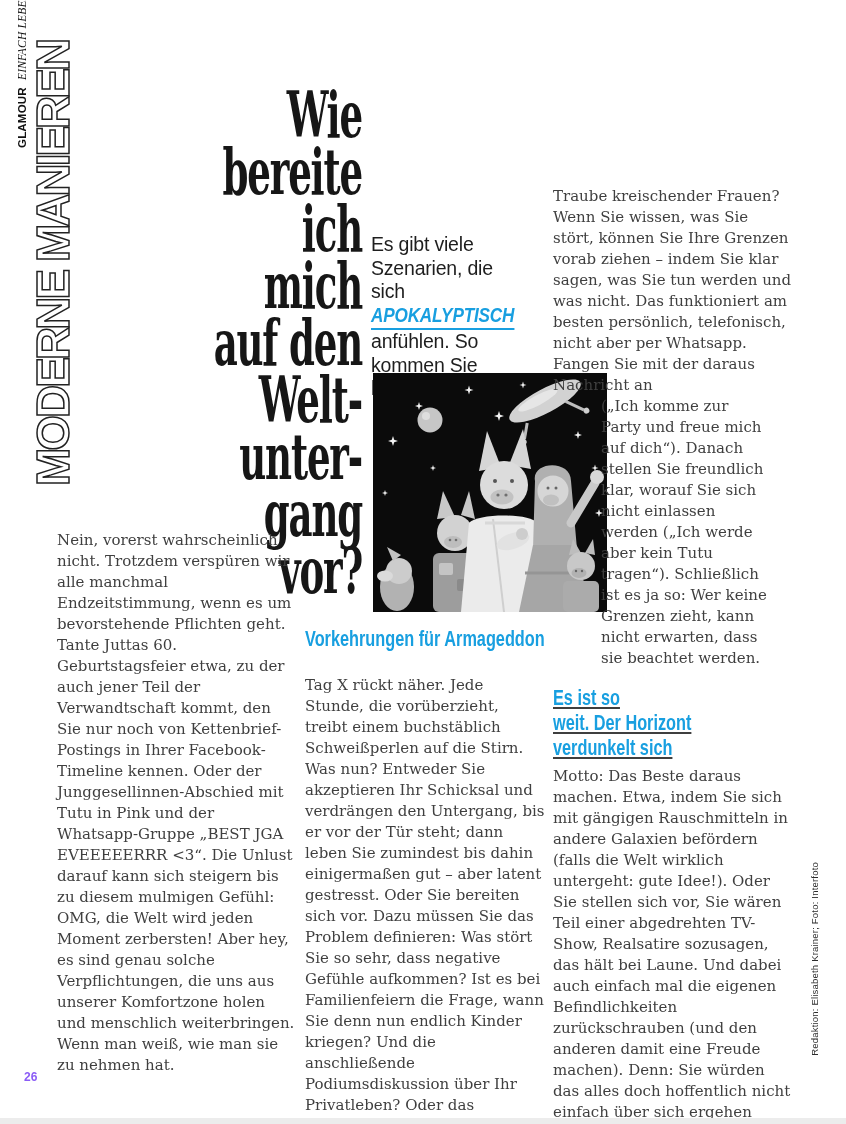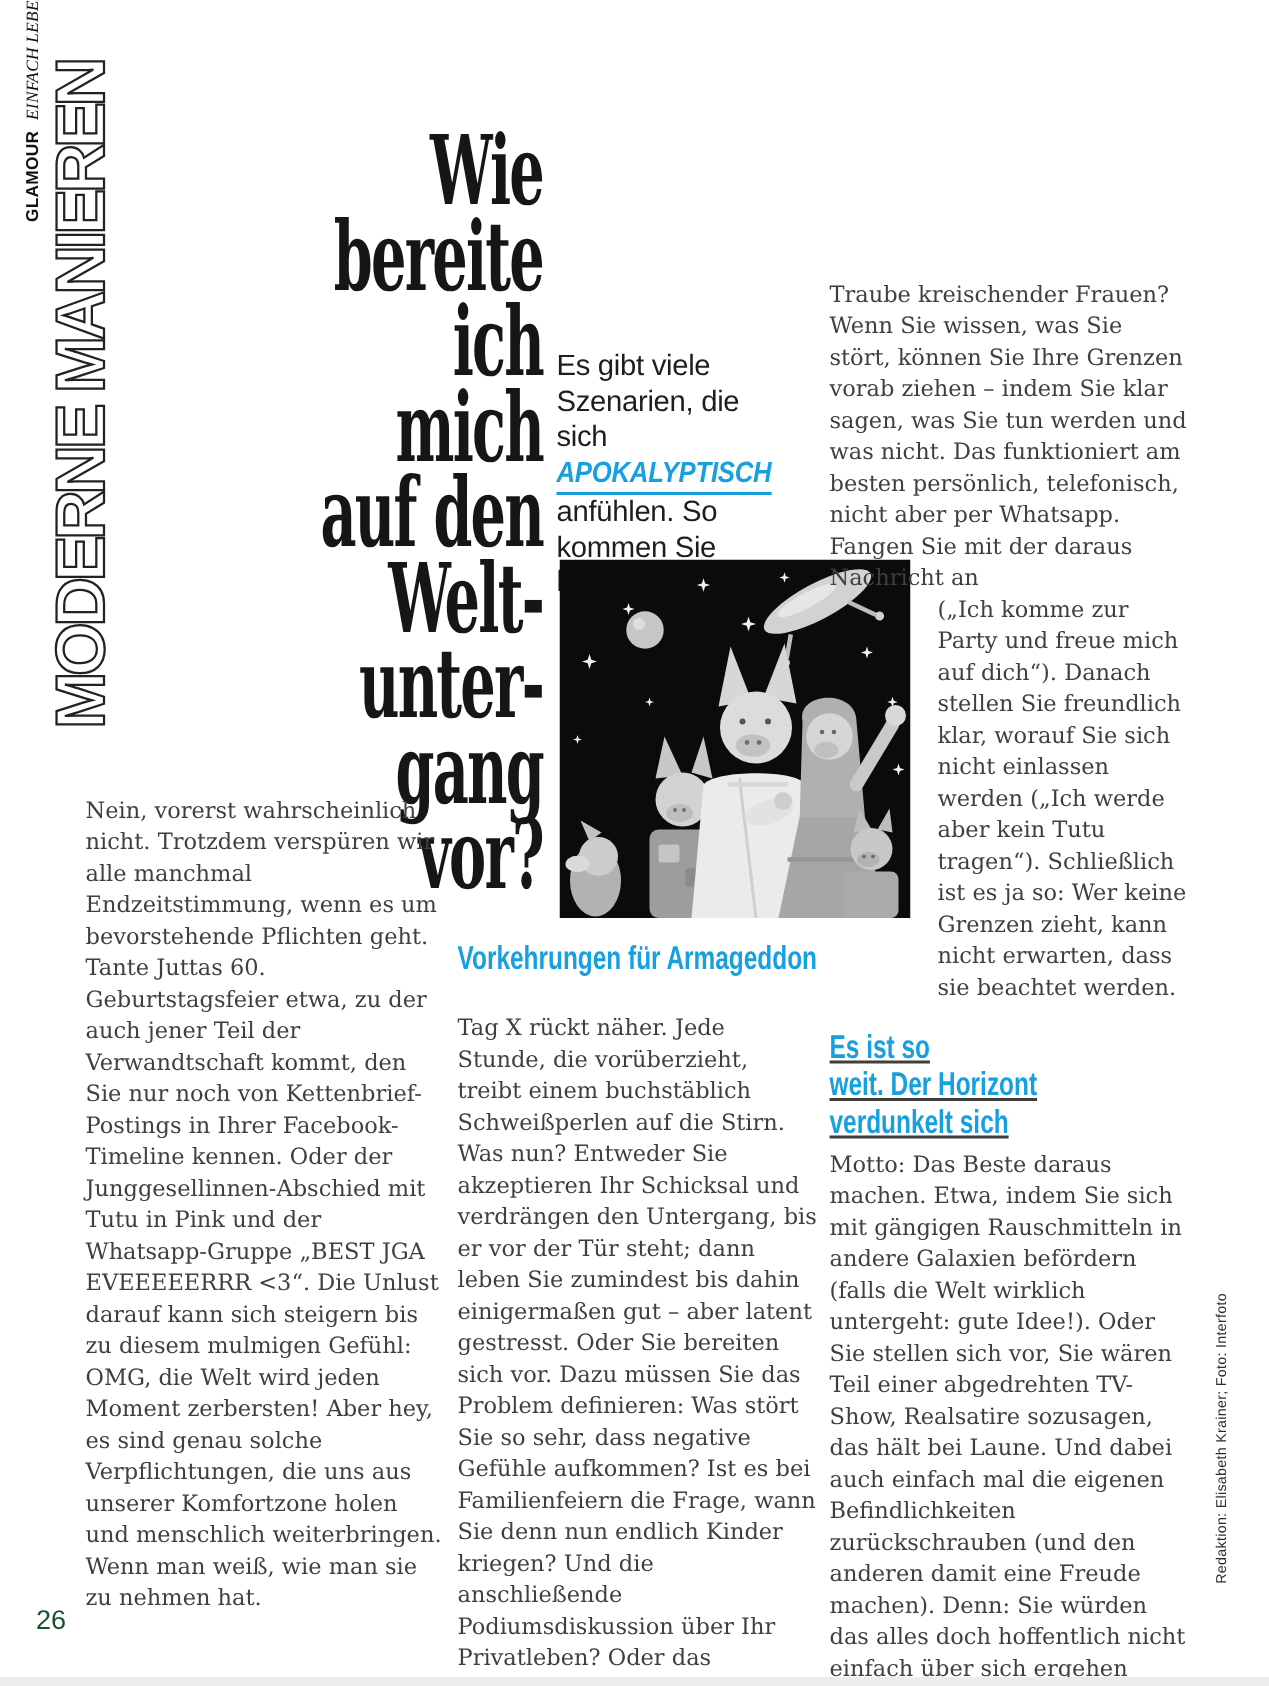--- a/index.html
+++ b/index.html
@@ -44,25 +44,25 @@
   .col1{left:57px;top:506px;}
   .col2{left:305px;top:626px;}
   .col3{left:553px;top:186px;}
   .col-heading{margin:0 0 4px 0;}
   .hline{display:block;font-weight:bold;font-size:22px;line-height:25px;
     color:var(--accent);white-space:nowrap;transform:scaleX(.74);
     transform-origin:0 50%;letter-spacing:0;}
   .body{font-family:"DejaVu Serif",serif;font-size:15px;line-height:21px;
     margin:0;hyphens:auto;}
   .col1 .body,.col2 .body{margin-top:24px;}
-  .wrap-right{margin-left:72px;width:168px;}
+  .wrap-right{margin-left:48px;width:168px;}
   .col3 .col-heading{margin-top:16px;text-decoration:underline;}
   .col3 .body-bottom{margin-top:6px;}
 
-  .pageno{position:absolute;left:24px;top:1070px;font-weight:normal;font-size:18px;color:#14532d;}
+  .pageno{position:absolute;left:24px;top:1070px;font-weight:bold;font-size:12px;color:#8b5cf6;}
   .page-edge{position:absolute;left:0;right:0;bottom:0;height:6px;background:#ececec;}
 </style>
 </head>
 <body>
 
 <div class="page">
 
   <div class="brand-rail">
     <span class="brand">GLAMOUR</span>
     <span class="brand-sub">EINFACH LEBEN</span>

